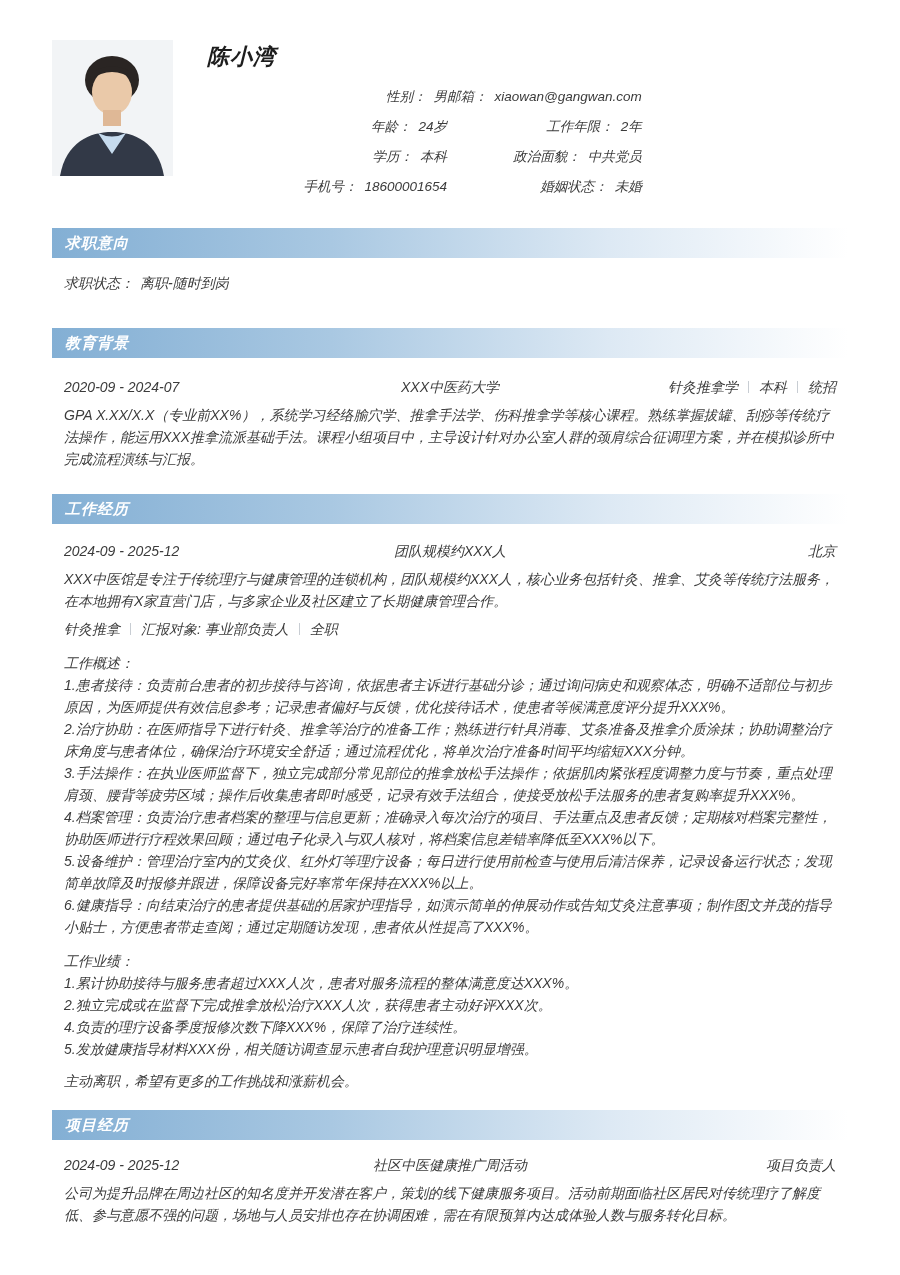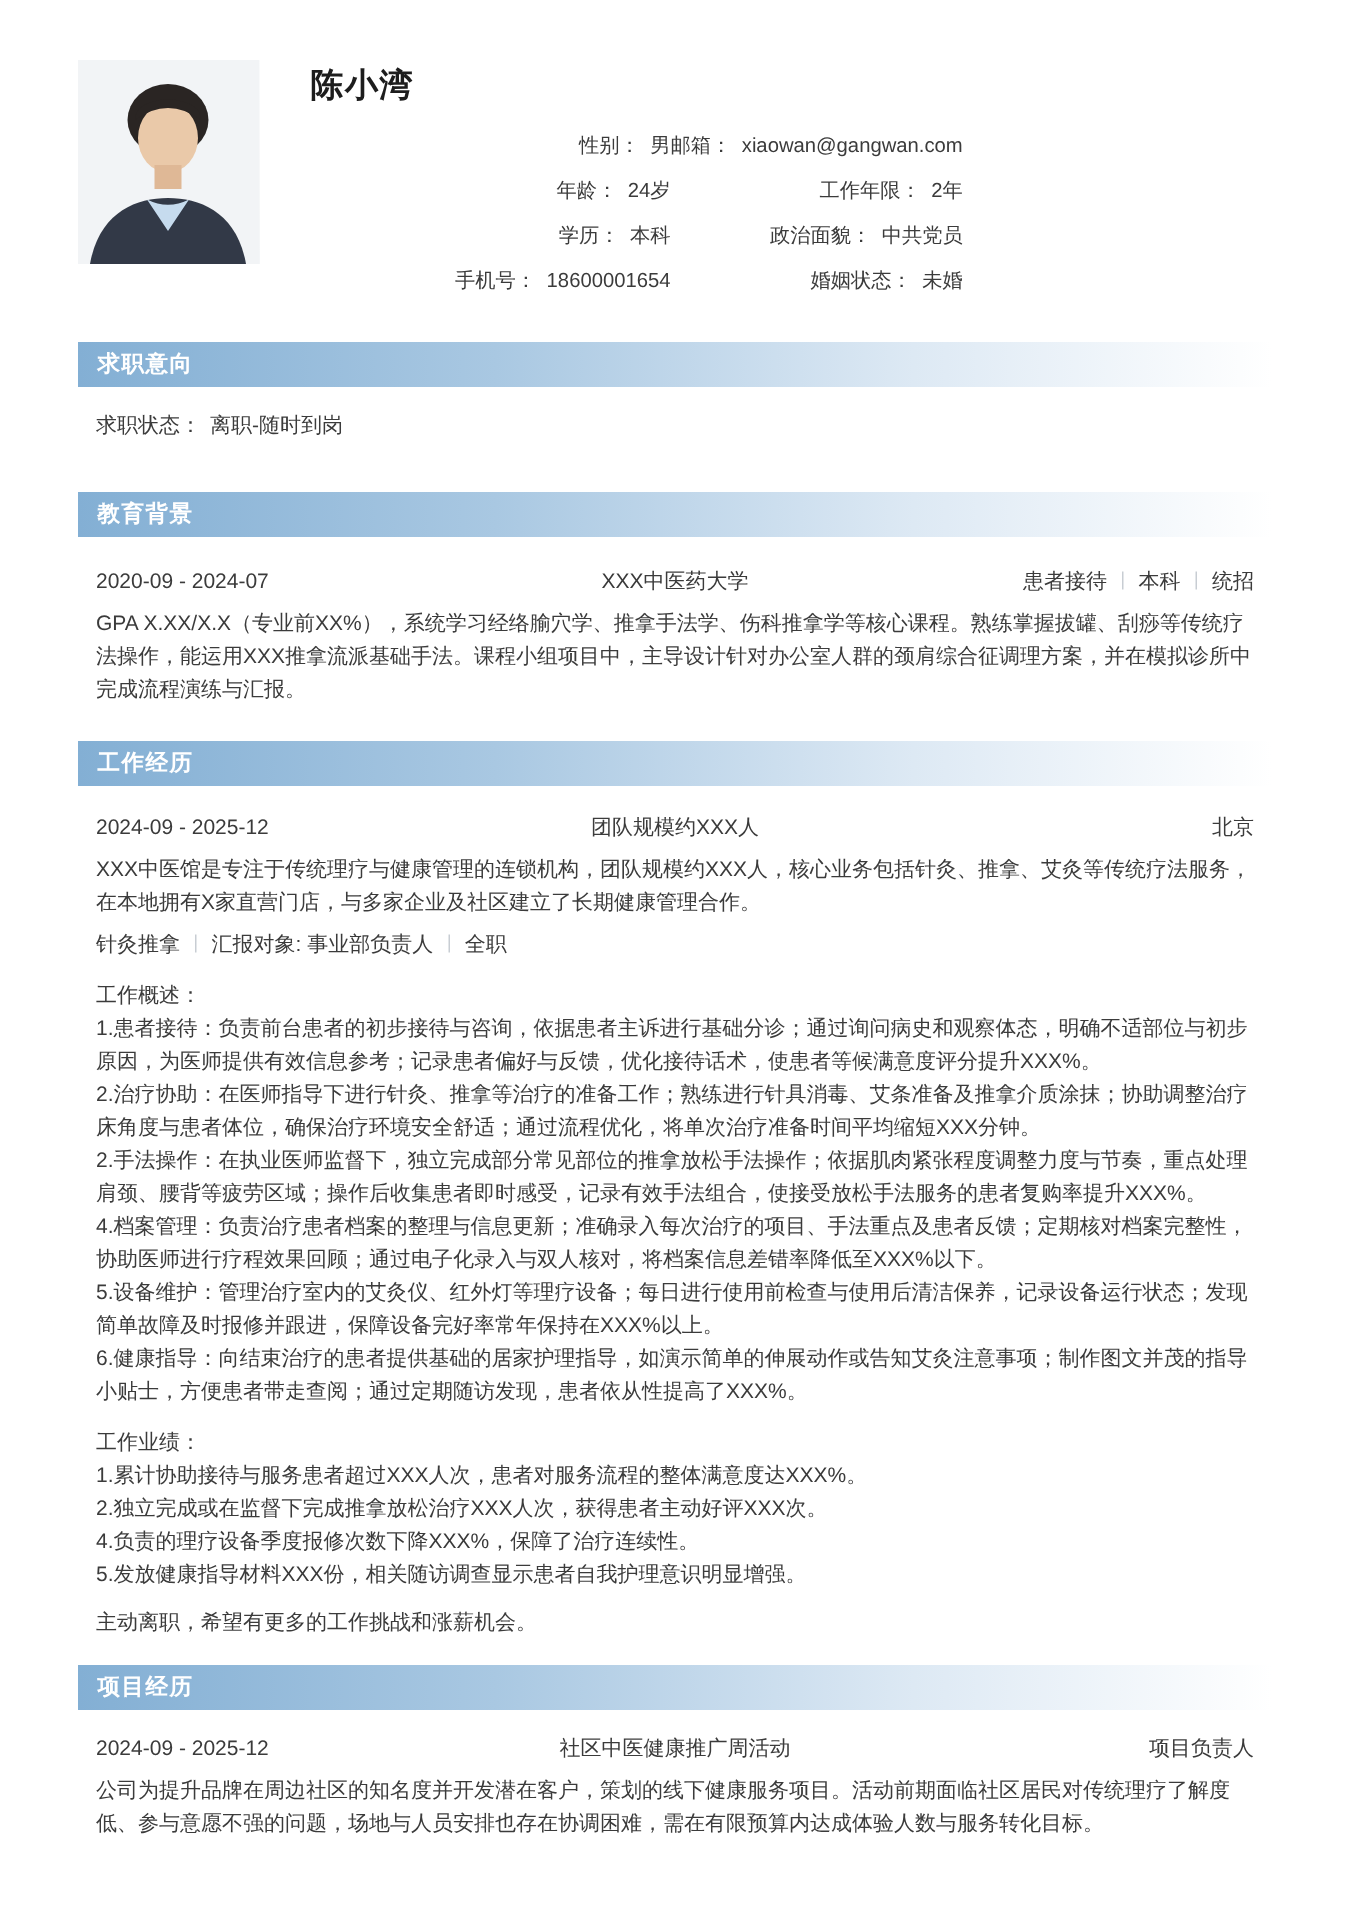--- a/index.html
+++ b/index.html
@@ -3,21 +3,21 @@
 <meta charset="utf-8">
 <style>
   html,body { margin:0; padding:0; }
   body {
     width:900px; height:1275px; overflow:hidden;
     background:#ffffff;
     font-family:"Liberation Sans","DejaVu Sans",sans-serif;
     color:#3b3b3b;
     -webkit-font-smoothing:antialiased;
   }
-  .page { box-sizing:border-box; width:900px; height:1275px; padding:40px 52px 0; overflow:hidden; }
+  .page { box-sizing:border-box; width:900px; height:1275px; padding:40px 52px 0; overflow:hidden;font-style:italic; }
 
   
   .top { display:flex; align-items:flex-start; }
   .photo {
     width:121px; height:136px; flex:none; overflow:hidden;
     background:linear-gradient(#f6f8fa,#e9edf1);
   }
   .photo svg { display:block; }
   .id-block { margin-left:34px; padding-top:2px; }
   .name { margin:0 0 16px; font-size:22px; font-weight:bold; color:#1d1d1d; letter-spacing:1px; }
@@ -107,42 +107,42 @@
       <span class="lbl">求职状态：</span><span class="val">离职-随时到岗</span>
     </div>
   </div>
 
   <div class="sec-bar mt-sec2">教育背景</div>
   <div class="sec-body pad-top-18">
     <div class="meta-row">
       <span class="m-left">2020-09 - 2024-07</span>
       <span class="m-center">XXX中医药大学</span>
       <span class="m-right">
-        <span>患者接待</span><span class="sep"></span><span>本科</span><span class="sep"></span><span>统招</span>
+        <span>针灸推拿学</span><span class="sep"></span><span>本科</span><span class="sep"></span><span>统招</span>
       </span>
     </div>
     <p class="para">GPA X.XX/X.X（专业前XX%），系统学习经络腧穴学、推拿手法学、伤科推拿学等核心课程。熟练掌握拔罐、刮痧等传统疗法操作，能运用XXX推拿流派基础手法。课程小组项目中，主导设计针对办公室人群的颈肩综合征调理方案，并在模拟诊所中完成流程演练与汇报。</p>
   </div>
 
   <div class="sec-bar mt-sec3">工作经历</div>
   <div class="sec-body pad-top-16">
     <div class="meta-row">
       <span class="m-left">2024-09 - 2025-12</span>
       <span class="m-center">团队规模约XXX人</span>
       <span class="m-right">北京</span>
     </div>
     <p class="para">XXX中医馆是专注于传统理疗与健康管理的连锁机构，团队规模约XXX人，核心业务包括针灸、推拿、艾灸等传统疗法服务，在本地拥有X家直营门店，与多家企业及社区建立了长期健康管理合作。</p>
     <div class="pos-row">
       <span>针灸推拿</span><span class="sep"></span><span>汇报对象: 事业部负责人</span><span class="sep"></span><span>全职</span>
     </div>
 
     <p class="block-label">工作概述：</p>
     <p class="item">1.患者接待：负责前台患者的初步接待与咨询，依据患者主诉进行基础分诊；通过询问病史和观察体态，明确不适部位与初步原因，为医师提供有效信息参考；记录患者偏好与反馈，优化接待话术，使患者等候满意度评分提升XXX%。</p>
     <p class="item">2.治疗协助：在医师指导下进行针灸、推拿等治疗的准备工作；熟练进行针具消毒、艾条准备及推拿介质涂抹；协助调整治疗床角度与患者体位，确保治疗环境安全舒适；通过流程优化，将单次治疗准备时间平均缩短XXX分钟。</p>
-    <p class="item">2.手法操作：在执业医师监督下，独立完成部分常见部位的推拿放松手法操作；依据肌肉紧张程度调整力度与节奏，重点处理肩颈、腰背等疲劳区域；操作后收集患者即时感受，记录有效手法组合，使接受放松手法服务的患者复购率提升XXX%。</p>
+    <p class="item">3.手法操作：在执业医师监督下，独立完成部分常见部位的推拿放松手法操作；依据肌肉紧张程度调整力度与节奏，重点处理肩颈、腰背等疲劳区域；操作后收集患者即时感受，记录有效手法组合，使接受放松手法服务的患者复购率提升XXX%。</p>
     <p class="item">4.档案管理：负责治疗患者档案的整理与信息更新；准确录入每次治疗的项目、手法重点及患者反馈；定期核对档案完整性，协助医师进行疗程效果回顾；通过电子化录入与双人核对，将档案信息差错率降低至XXX%以下。</p>
     <p class="item">5.设备维护：管理治疗室内的艾灸仪、红外灯等理疗设备；每日进行使用前检查与使用后清洁保养，记录设备运行状态；发现简单故障及时报修并跟进，保障设备完好率常年保持在XXX%以上。</p>
     <p class="item">6.健康指导：向结束治疗的患者提供基础的居家护理指导，如演示简单的伸展动作或告知艾灸注意事项；制作图文并茂的指导小贴士，方便患者带走查阅；通过定期随访发现，患者依从性提高了XXX%。</p>
 
     <p class="block-label">工作业绩：</p>
     <p class="item">1.累计协助接待与服务患者超过XXX人次，患者对服务流程的整体满意度达XXX%。</p>
     <p class="item">2.独立完成或在监督下完成推拿放松治疗XXX人次，获得患者主动好评XXX次。</p>
     <p class="item">4.负责的理疗设备季度报修次数下降XXX%，保障了治疗连续性。</p>
     <p class="item">5.发放健康指导材料XXX份，相关随访调查显示患者自我护理意识明显增强。</p>
 

